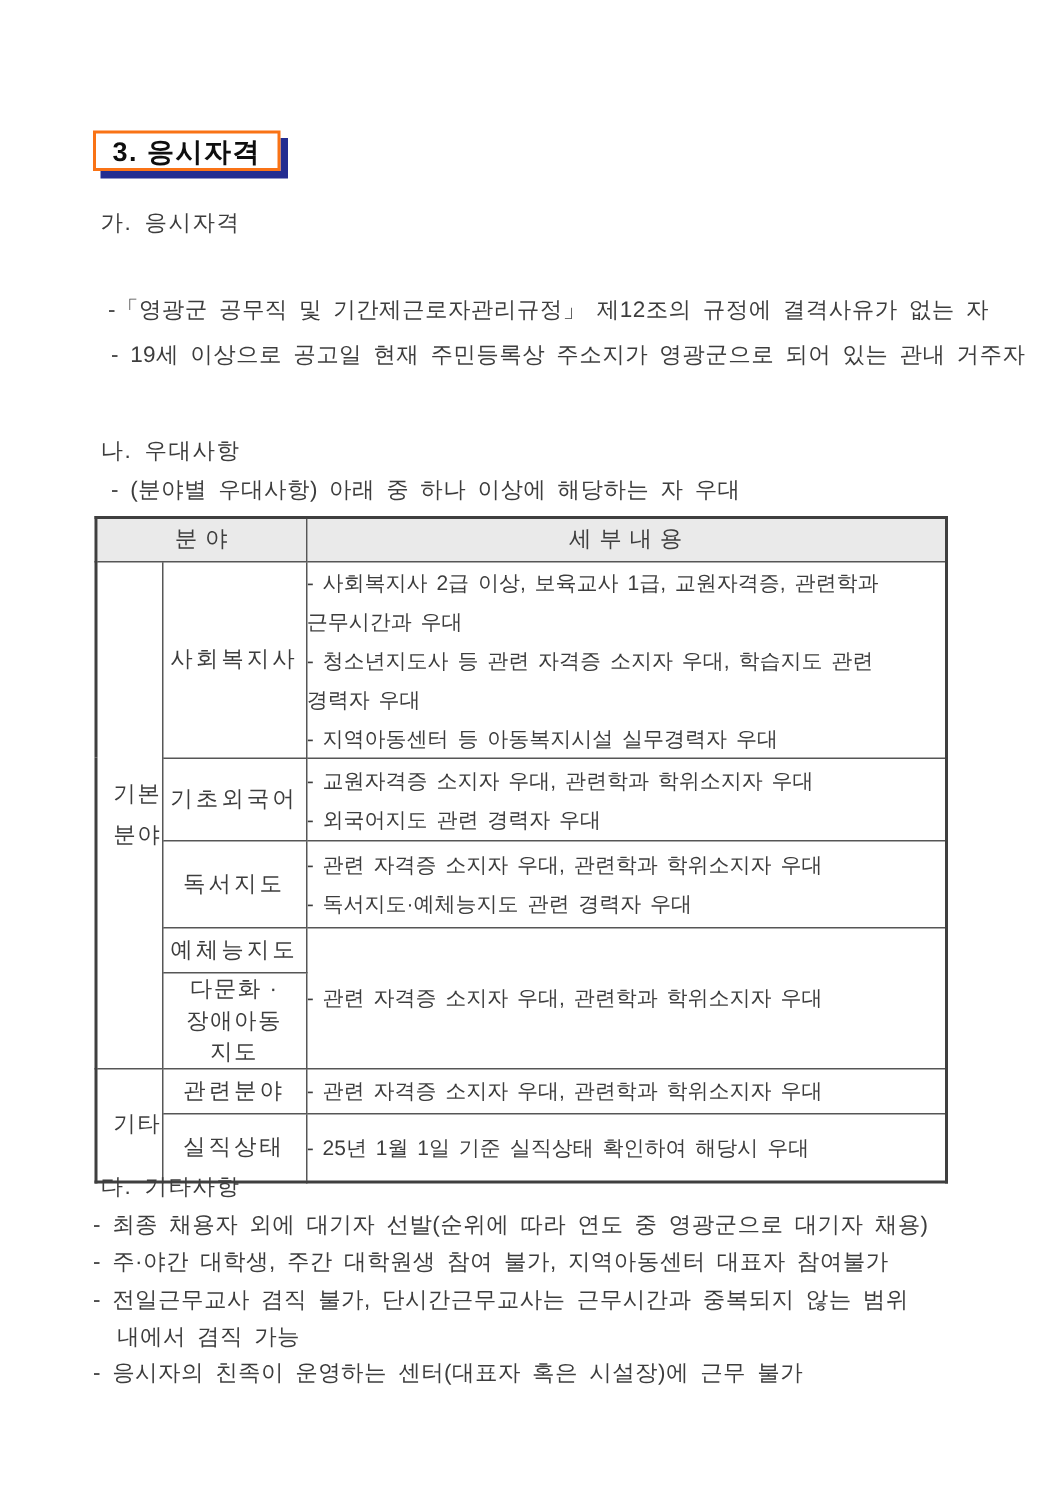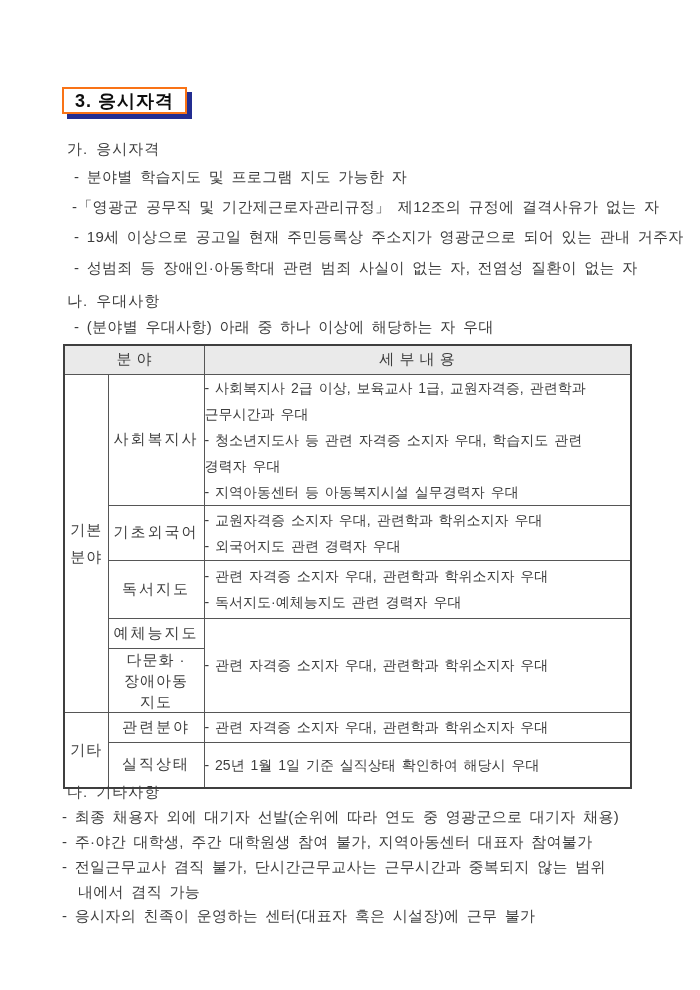--- a/index.html
+++ b/index.html
@@ -35,21 +35,21 @@
     border:2px solid #3f3f3f;
   }
   table.qual td {
     border:1px solid #565656; padding:0; overflow:hidden;
     font-size:15px; color:#3d3d3d; vertical-align:middle;
   }
   td.hdr {
     background:#eaeaea; text-align:center; letter-spacing:0.5px;
     border-bottom:1px solid #3f3f3f;
   }
-  td.grp { text-align:center; }
+  td.grp { text-align:right; }
   td.grp div { line-height:27px; white-space:pre; letter-spacing:1px; }
   td.cat { text-align:center; letter-spacing:2px; }
   td.cat div.cl { line-height:21px; white-space:pre; letter-spacing:1px; }
   td.det { padding-left:9px; }
   td.det div { line-height:26px; white-space:pre; font-size:14px; letter-spacing:0; word-spacing:2px; }
 
   tr.h-header    { height:29px; }
   tr.h-child     { height:130px; }
   tr.h-foreign   { height:55px; }
   tr.h-reading   { height:58px; }
@@ -61,24 +61,22 @@
 </head>
 <body>
 
 <div class="page">
 
   <div class="title-box">
     <span>3. 응시자격</span>
   </div>
 
   <div class="line heading" style="left:67px; top:139px;">가. 응시자격</div>
-  <div class="line" style="left:74px; top:167px;">- 분야별 학습지도 및 프로그램 지도 가능한 자</div>
   <div class="line" style="left:72px; top:197px;">-「영광군 공무직 및 기간제근로자관리규정」 제12조의 규정에 결격사유가 없는 자</div>
   <div class="line" style="left:74px; top:227px;">- 19세 이상으로 공고일 현재 주민등록상 주소지가 영광군으로 되어 있는 관내 거주자</div>
-  <div class="line" style="left:74px; top:258px;">- 성범죄 등 장애인·아동학대 관련 범죄 사실이 없는 자, 전염성 질환이 없는 자</div>
 
   <div class="line heading" style="left:67px; top:291px;">나. 우대사항</div>
   <div class="line" style="left:74px; top:317px;">- (분야별 우대사항) 아래 중 하나 이상에 해당하는 자 우대</div>
 
   <table class="qual">
     <colgroup>
       <col style="width:44px">
       <col style="width:96px">
       <col style="width:427px">
     </colgroup>

